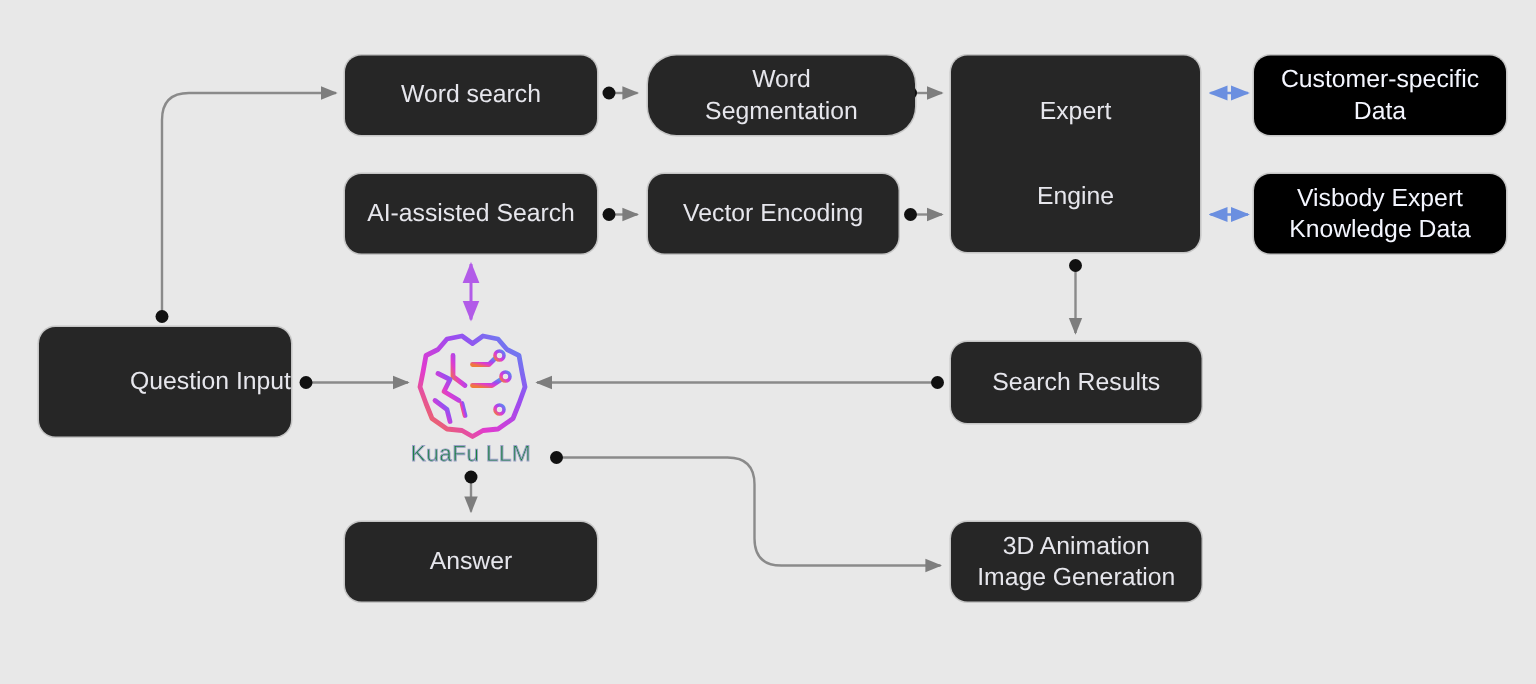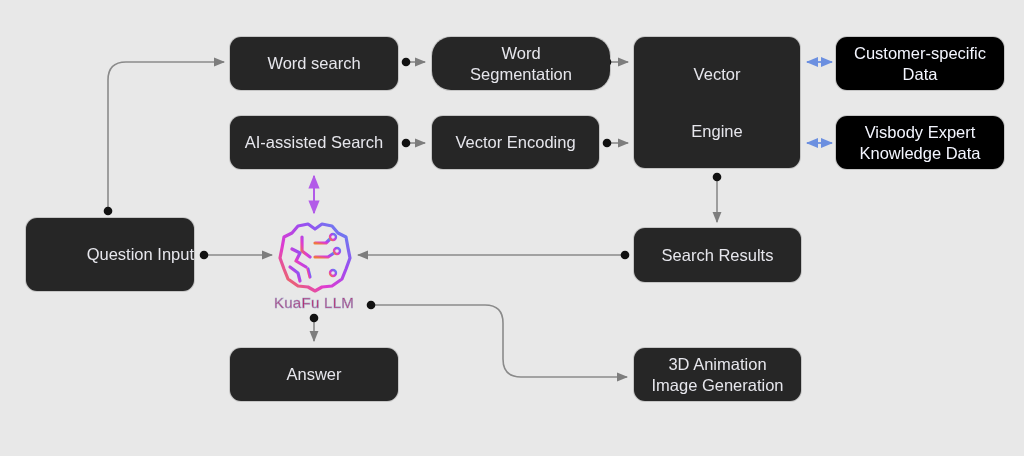--- a/index.html
+++ b/index.html
@@ -21,21 +21,21 @@
     font-size: 16.5px;
     line-height: 21px;
     box-shadow: 0 0 0 1px rgba(0,0,0,0.15);
   }
   .node.blue { background: #000000; color: #f4f6ff; }
   .node span { display: block; }
   .engine { flex-direction: column; }
   .engine span + span { margin-top: 36px; text-align: right; }
   #llm-label {
     position: absolute; left: 264px; top: 294px; width: 100px;
-    text-align: center; font-size: 15px; color: #be185d;
+    text-align: center; font-size: 15px; color: #15803d;
     -webkit-text-stroke: 0.6px #9da0c8;
     letter-spacing: 0.3px;
   }
   #brain { position: absolute; left: 278px; top: 221px; width: 74px; height: 72px; }
 </style>
 </head>
 <body>
 
 <svg id="canvas" viewBox="0 0 1024 456">
   <defs>
@@ -78,21 +78,21 @@
   <span>Word</span>
   <span>Segmentation</span>
 </div>
 <div class="node" style="left:230px;top:116px;width:168px;height:53px;">
   <span>AI-assisted Search</span>
 </div>
 <div class="node" style="left:432px;top:116px;width:167px;height:53px;">
   <span>Vector Encoding</span>
 </div>
 <div class="node engine" style="left:634px;top:37px;width:166px;height:131px;">
-  <span>Vector</span>
+  <span>Expert</span>
   <span>Engine</span>
 </div>
 <div class="node blue" style="left:836px;top:37px;width:168px;height:53px;flex-direction:column;">
   <span>Customer-specific</span>
   <span>Data</span>
 </div>
 <div class="node blue" style="left:836px;top:116px;width:168px;height:53px;flex-direction:column;">
   <span>Visbody Expert</span>
   <span>Knowledge Data</span>
 </div>

